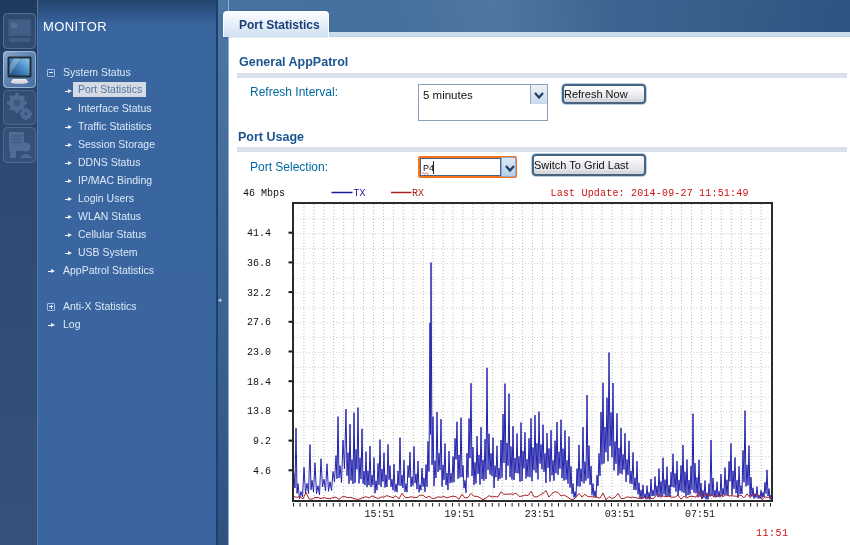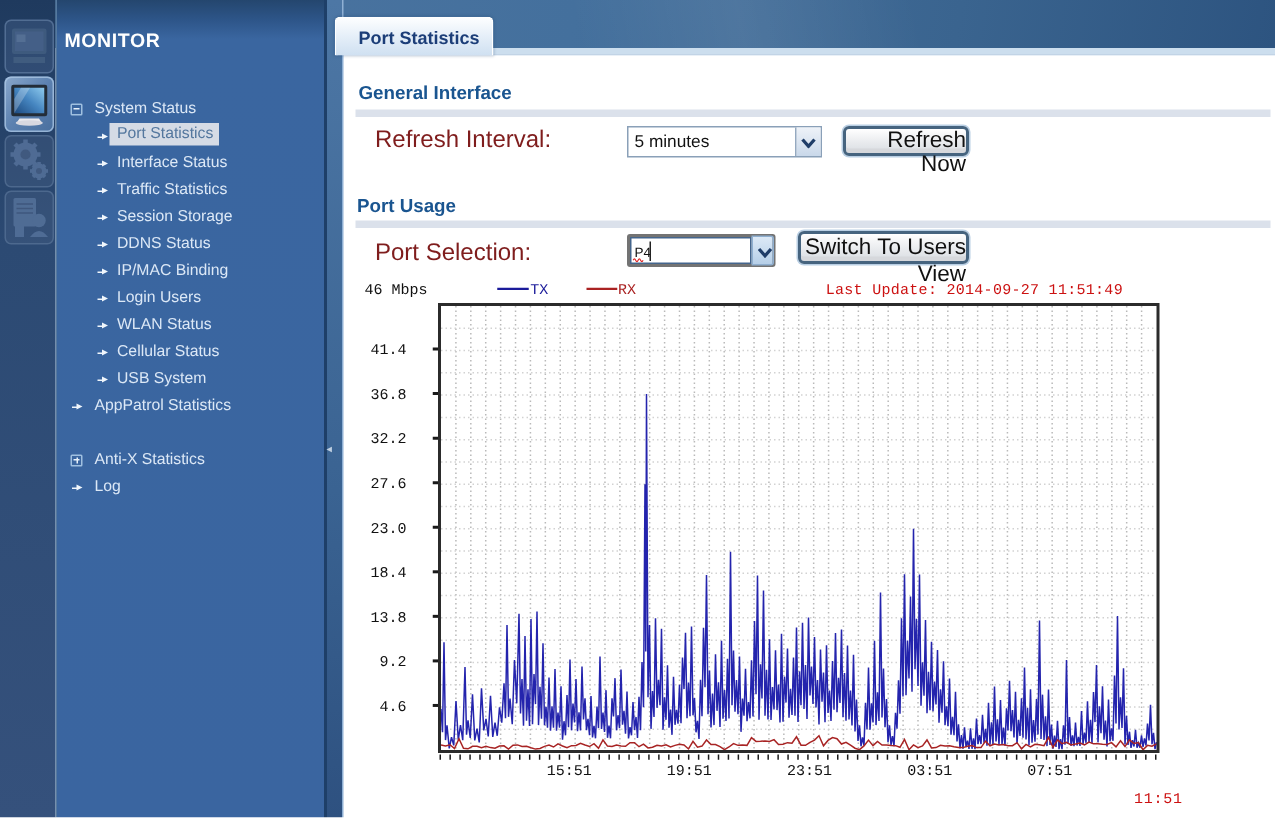--- a/index.html
+++ b/index.html
@@ -6,52 +6,52 @@
 #stage{position:relative;width:850px;height:545px}
 .abs{position:absolute}
 
 #hdr{left:0;top:0;width:850px;height:32px;background:linear-gradient(78deg,rgba(255,255,255,0) 45%,rgba(255,255,255,.08) 58%,rgba(255,255,255,0) 72%),linear-gradient(100deg,#54809f 0%,#4a739f 18%,#44709d 45%,#3a648f 75%,#2d5480 100%)}
 #hdrstrip{left:216px;top:32px;width:634px;height:5px;background:#ccdeee;border-bottom:1px solid #c2d4e6}
 
 #lstrip{left:0;top:0;width:37px;height:545px;background:linear-gradient(#1f3a5e,#2c4a73 30%,#35517c)}
 #panel{left:37px;top:0;width:179px;height:545px;background:linear-gradient(#24466e 0,#2e568a 14px,#3a66a0 26px,#3a65a0 100%);border-left:1px solid #55799f}
 #split{left:216px;top:0;width:13px;height:545px;background:linear-gradient(#4d77a5,#3a6392 60%,#2e5180);border-left:2px solid #1e3f68;border-right:1px solid #8fb0d4}
 #splarr{left:216.5px;top:297px;width:4px;height:7px;color:rgba(225,235,245,.8);font-size:6px;line-height:7px}
-#monitor{left:43px;top:19px;color:#fff;font-weight:bold;font-size:13px;letter-spacing:.4px}
+#monitor{left:43px;top:19px;color:#fff;font-weight:normal;font-size:13px;letter-spacing:.4px}
 .trow{position:absolute;left:0;width:201px;height:16px}
 .t1{position:absolute;left:63px;top:0;font-size:10.5px;color:#dce8f6;white-space:nowrap}
 .t2{position:absolute;left:78px;top:0;font-size:10.5px;color:#dce8f6;white-space:nowrap}
 .sel{position:absolute;left:73px;top:-2px;font-size:10.5px;color:#54779e;white-space:nowrap;background:#d5dbe5;padding:1.5px 4px 2px 5px}
 .ebox{position:absolute;top:3px;width:8px;height:8px;border:1px solid #9fc0e0;border-radius:1px}
 .ebox .m{position:absolute;left:1px;top:2.5px;width:4px;height:1px;background:#e8f1fa}
 .ebox .p{position:absolute;left:1px;top:2.5px;width:4px;height:1px;background:#e8f1fa}
 .ebox .pv{position:absolute;left:2.5px;top:1px;width:1px;height:4px;background:#e8f1fa}
 .arr{position:absolute;top:4px;width:7px;height:7px}
 .arr::before{content:"";position:absolute;left:0;top:3px;width:4px;height:1px;background:#f0f6fc}
 .arr::after{content:"";position:absolute;left:3px;top:1.5px;width:0;height:0;border-left:4px solid #f0f6fc;border-top:2px solid transparent;border-bottom:2px solid transparent}
 
 #content{left:229px;top:37px;width:621px;height:508px;background:#fff}
 #tab{left:223px;top:11px;width:106px;height:26px;background:linear-gradient(#fdfeff,#e7f0f9 45%,#cfe0f1);border:1px solid #ffffff;border-bottom:none;border-radius:4px 4px 0 0;z-index:5;box-shadow:0 0 2px rgba(40,70,110,.35)}
 #tab span{position:absolute;left:15px;top:5.5px;font-size:12px;font-weight:bold;color:#1c3e78}
 .sechdr{position:absolute;font-size:12.5px;font-weight:bold;color:#1a5590}
 .rule{position:absolute;left:237px;width:610px;height:5px;background:#dbe1eb}
-.lbl{position:absolute;font-size:16px;color:#7f1d1d}
-
-#sel1{left:418px;top:84px;width:130px;height:21px;background:#fff;border:1px solid #8aa0b8}
+.lbl{position:absolute;font-size:12px;color:#0369a1}
+
+#sel1{left:418px;top:84px;width:130px;height:37px;background:#fff;border:1px solid #8aa0b8}
 #sel1 .txt{position:absolute;left:4px;top:3.5px;font-size:11.5px;color:#111}
 #sel1 .btn{position:absolute;right:0;top:0;width:17px;height:19px;background:linear-gradient(#eef2f8,#c9d8ea);border-left:1px solid #95a9c0}
 
-#cmb2{left:418px;top:156px;width:99px;height:22px;background:#737373;border-radius:2px}
+#cmb2{left:418px;top:156px;width:99px;height:22px;background:#f97316;border-radius:2px}
 #cmb2 .field{position:absolute;left:2px;top:2px;width:81px;height:18px;background:#fff;border:1px solid #44658c}
 #cmb2 .txt{position:absolute;left:2px;top:4px;font-size:9px;color:#111}
 #cmb2 .caret{position:absolute;left:12px;top:2px;width:1px;height:13px;background:#222}
 #cmb2 .btn{position:absolute;right:1px;top:1px;width:15px;height:20px;background:linear-gradient(#dce9f6,#b6cfe8);border:1px solid #8fafd0;border-radius:0 2px 2px 0}
 .chev{position:absolute;left:3px;top:7px;width:8px;height:5px}
 .chev svg{display:block}
-.pushbtn{position:absolute;background:linear-gradient(#ffffff,#e9ebee 55%,#d9dde2);border:2px solid #46647f;border-radius:4px;box-shadow:0 0 0 1px #b9cfe4, inset 0 -3px 0 #d6d8dc;font-size:15px;color:#111;text-align:right}
+.pushbtn{position:absolute;background:linear-gradient(#ffffff,#e9ebee 55%,#d9dde2);border:2px solid #46647f;border-radius:4px;box-shadow:0 0 0 1px #b9cfe4, inset 0 -3px 0 #d6d8dc;font-size:11px;color:#111;text-align:left}
 #chart{position:absolute;left:230px;top:180px}
 .wavy{position:absolute;left:421px;top:171.5px;width:9px;height:3px}
 </style></head>
 <body>
 <div id="stage">
 <div class="abs" id="hdr"></div>
 <div class="abs" id="hdrstrip"></div>
 <div class="abs" id="content"></div>
 <div class="abs" id="lstrip"></div>
 <div class="abs" id="panel"></div>
@@ -180,21 +180,21 @@
           <line x1="11" y1="142" x2="22" y2="142"></line>
         </g>
    <circle cx="26" cy="147" r="4.5" fill="#54719a"></circle>
    <path d="M20 158 q6 -8 12 0 z" fill="#54719a"></path>
    <rect x="10" y="146" width="6" height="12" fill="#54719a"></rect>
   </g>
 </svg>
 <div class="abs" id="tab">
       <span>Port Statistics</span>
     </div>
-<div class="sechdr" style="left:239px;top:55px">General Interface</div>
+<div class="sechdr" style="left:239px;top:55px">General AppPatrol</div>
 <div class="rule" style="top:73px"></div>
 <div class="lbl" style="left:250px;top:85px">Refresh Interval:</div>
 <div class="abs" id="sel1">
       <span class="txt">5 minutes</span>
       <span class="btn">
         <span class="chev">
           <svg width="10" height="7" viewBox="0 0 10 7">
             <path d="M1 1 L5 5.5 L9 1" fill="none" stroke="#1f3d68" stroke-width="2.2"></path>
           </svg>
         </span>
@@ -213,21 +213,21 @@
         <span class="chev">
           <svg width="10" height="7" viewBox="0 0 10 7">
             <path d="M1 1 L5 5.5 L9 1" fill="none" stroke="#1f3d68" stroke-width="2.2"></path>
           </svg>
         </span>
       </span>
 </div>
 <svg class="wavy" width="9" height="4" viewBox="0 0 9 4">
       <path d="M0 2 q1.1 -2.4 2.2 0 t2.2 0 t2.2 0 t2.2 0" fill="none" stroke="#dd2222" stroke-width="1"></path>
     </svg>
-<div class="pushbtn" style="left:532px;top:154px;width:114px;height:22px;line-height:18px">Switch To Users View</div>
+<div class="pushbtn" style="left:532px;top:154px;width:114px;height:22px;line-height:18px">Switch To Grid Last</div>
 <svg id="chart" width="620" height="365" viewBox="0 0 620 365">
 <style>
  .g{stroke:#b9b9b9;stroke-width:1;stroke-dasharray:1 2}
  .gh{stroke:#d2d2d2;stroke-width:1;stroke-dasharray:1 2}
  .tick2{stroke:#1a1a1a;stroke-width:2}
  .tick1{stroke:#1a1a1a;stroke-width:1}
  .ax{font:10px "Liberation Mono",monospace;fill:#111}
  .red{font:10px "Liberation Mono",monospace;fill:#cc1111}
 </style>
 <text x="13" y="16" class="ax">46 Mbps</text>

